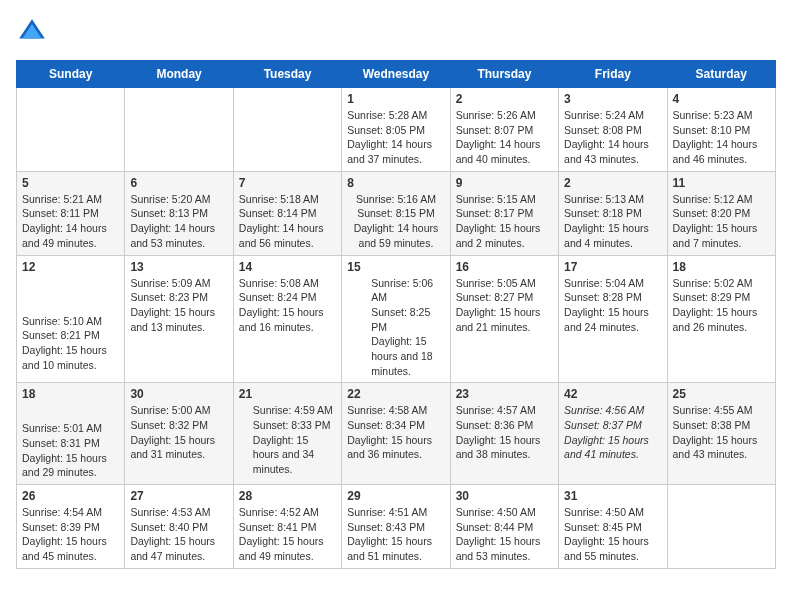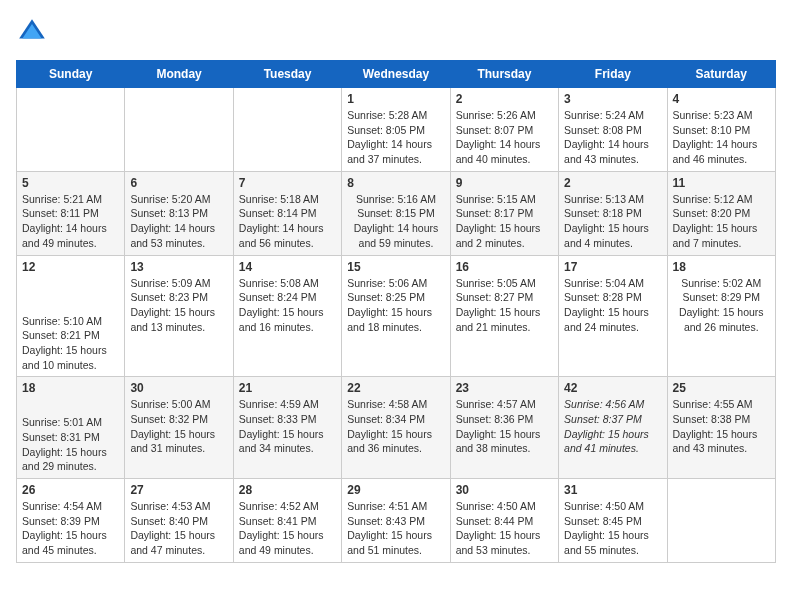--- a/index.html
+++ b/index.html
@@ -204,59 +204,59 @@
 Daylight: 15 hours and 13 minutes.</div>
         </td>
         <td>
           <div class="day-number">14</div>
           <div class="day-info" style="white-space: pre-line;">Sunrise: 5:08 AM
 Sunset: 8:24 PM
 Daylight: 15 hours and 16 minutes.</div>
         </td>
         <td>
           <div class="day-number">15</div>
-          <div class="day-info" style="white-space: pre-line;">Sunrise: 5:06 AM
+          <div class="day-info" style="white-space: pre-line; margin-left: 24px;">Sunrise: 5:06 AM
 Sunset: 8:25 PM
 Daylight: 15 hours and 18 minutes.</div>
         </td>
         <td>
           <div class="day-number">16</div>
           <div class="day-info" style="white-space: pre-line;">Sunrise: 5:05 AM
 Sunset: 8:27 PM
 Daylight: 15 hours and 21 minutes.</div>
         </td>
         <td>
           <div class="day-number">17</div>
           <div class="day-info" style="white-space: pre-line;">Sunrise: 5:04 AM
 Sunset: 8:28 PM
 Daylight: 15 hours and 24 minutes.</div>
         </td>
         <td>
           <div class="day-number">18</div>
-          <div class="day-info" style="white-space: pre-line; text-align: center;">Sunrise: 5:02 AM
+          <div class="day-info" style="white-space: pre-line;">Sunrise: 5:02 AM
 Sunset: 8:29 PM
 Daylight: 15 hours and 26 minutes.</div>
         </td>
       </tr>
       <tr>
         <td>
           <div class="day-number">18</div>
           <div class="day-info" style="white-space: pre-line; margin-top: 20px;">Sunrise: 5:01 AM
 Sunset: 8:31 PM
 Daylight: 15 hours and 29 minutes.</div>
         </td>
         <td>
           <div class="day-number">30</div>
           <div class="day-info" style="white-space: pre-line;">Sunrise: 5:00 AM
 Sunset: 8:32 PM
 Daylight: 15 hours and 31 minutes.</div>
         </td>
         <td>
           <div class="day-number">21</div>
-          <div class="day-info" style="white-space: pre-line;">Sunrise: 4:59 AM
+          <div class="day-info" style="white-space: pre-line; margin-left: 14px;">Sunrise: 4:59 AM
 Sunset: 8:33 PM
 Daylight: 15 hours and 34 minutes.</div>
         </td>
         <td>
           <div class="day-number">22</div>
           <div class="day-info" style="white-space: pre-line;">Sunrise: 4:58 AM
 Sunset: 8:34 PM
 Daylight: 15 hours and 36 minutes.</div>
         </td>
         <td>

